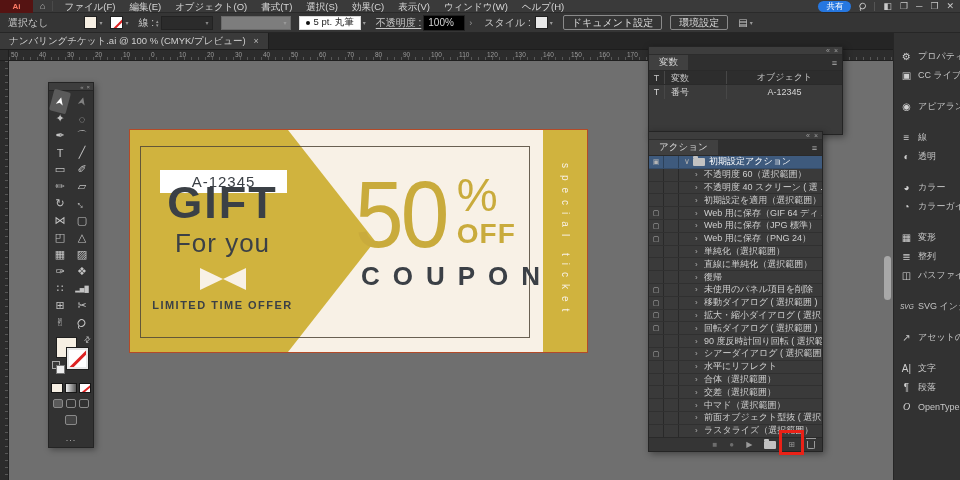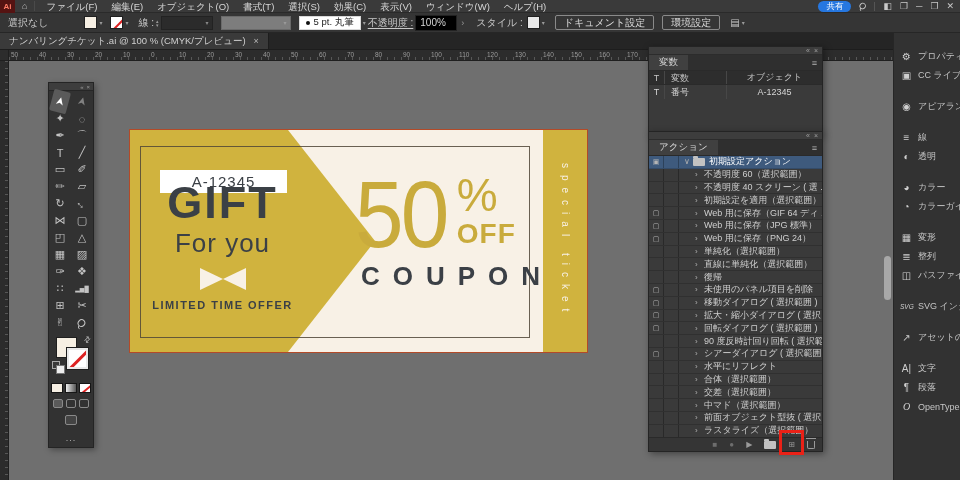--- a/index.html
+++ b/index.html
@@ -1,21 +1,21 @@
 <!DOCTYPE html>
 <html><head>
 <meta charset="utf-8">
 <style>
   *{margin:0;padding:0;box-sizing:border-box;font-family:"Liberation Sans","DejaVu Sans",sans-serif;}
   html,body{width:960px;height:480px;overflow:hidden;background:#6f6f6f;position:relative;}
   .abs{position:absolute;}
 
   
   .menubar{left:0;top:0;width:960px;height:13px;background:#3a3a3a;border-bottom:1px solid #2a2a2a;display:flex;align-items:center;z-index:6;}
-  .ai-logo{width:15px;height:13px;background:#551312;color:#ff7b66;font-size:8px;font-weight:bold;display:flex;align-items:center;justify-content:center;flex:none;}
+  .ai-logo{width:33px;height:13px;background:#551312;color:#ff7b66;font-size:8px;font-weight:bold;display:flex;align-items:center;justify-content:center;flex:none;}
   .home-ico{color:#c9c9c9;font-size:9px;padding:0 7px;border-right:1px solid #4a4a4a;}
   .menus{display:flex;gap:0;margin-left:4px;}
   .menu-item{color:#d6d6d6;font-size:9.5px;padding:0 7px;line-height:13px;white-space:nowrap;}
   .mb-right{margin-left:auto;display:flex;align-items:center;gap:8px;padding-right:6px;padding-left:12px;}
   .share-pill{background:#2677e0;color:#fff;font-size:8.5px;border-radius:7px;padding:0 8px;line-height:11px;}
   .mb-ico{color:#c9c9c9;font-size:9px;}
   .mb-div{width:1px;height:9px;background:#555;}
 
   
   .controlbar{left:0;top:13px;width:960px;height:20px;background:#353535;border-bottom:1px solid #262626;display:flex;align-items:center;font-size:10px;color:#c9c9c9;z-index:6;}
@@ -106,21 +106,21 @@
   .tb-dots{text-align:center;color:#b5b5b5;font-size:9px;letter-spacing:1px;margin-top:8px;}
 
   
   .panel{background:#3a3a3a;border:1px solid #242424;box-shadow:2px 2px 7px rgba(0,0,0,.4);z-index:5;}
   .p-strip{height:8px;background:#3d3d3d;border-bottom:1px solid #2c2c2c;display:flex;justify-content:flex-end;align-items:center;gap:4px;padding:0 4px;color:#9f9f9f;font-size:7px;line-height:7px;}
   .p-tabrow{height:16px;background:#2f2f2f;display:flex;align-items:stretch;border-bottom:1px solid #2a2a2a;}
   .p-tab{background:#404040;color:#d8d8d8;font-size:9.5px;display:flex;align-items:center;padding:0 10px;}
   .p-menu{margin-left:auto;color:#b5b5b5;font-size:9px;display:flex;align-items:center;padding-right:5px;}
 
   
-  .vars-panel{left:648px;top:46px;width:175px;height:89px;}
+  .vars-panel{left:648px;top:46px;width:195px;height:89px;}
   .ds-row{height:21px;display:flex;align-items:center;padding:0 5px;gap:4px;color:#c9c9c9;font-size:9px;}
   .camera{width:11px;height:8px;background:#b3b3b3;border-radius:1px;position:relative;flex:none;}
   .camera::after{content:"";position:absolute;left:3.5px;top:2px;width:4px;height:4px;border-radius:50%;background:#3a3a3a;}
   .ds-dd{background:#2b2b2b;border:1px solid #222;height:14px;display:flex;align-items:center;gap:5px;padding:0 4px;color:#ddd;}
   .ds-nav{color:#b9b9b9;font-size:7px;}
   .var-table{font-size:9px;color:#d5d5d5;}
   .vt-head{display:flex;background:#2d2d2d;height:14px;align-items:center;color:#c5c5c5;border-bottom:1px solid #2a2a2a;}
   .vt-row{display:flex;height:14px;align-items:center;}
   .vt-c1{width:16px;text-align:center;flex:none;border-right:1px solid #474747;align-self:stretch;line-height:14px;}
   .vt-c2{width:62px;padding-left:6px;flex:none;border-right:1px solid #474747;align-self:stretch;line-height:14px;}
@@ -194,21 +194,21 @@
       <span>▴</span>
       <span>▾</span>
     </span>
   <span class="dd-dark">▾</span>
   <span class="dd-gray">▾</span>
   <span class="brush-box">
     <span class="brush-dot"></span>
     <span>5 pt. 丸筆</span>
   </span>
   <span class="chev">▾</span>
-  <span class="cb-label underl" style="">不透明度 :</span>
+  <span class="cb-label underl" style="margin-left:8px;">不透明度 :</span>
   <span class="opacity-val">100%</span>
   <span class="chev" style="font-size:9px;">›</span>
   <span class="cb-label" style="margin-left:10px;">スタイル :</span>
   <span class="sw fill" style="margin-left:4px;background:#e8e8e8;"></span>
   <span class="chev">▾</span>
   <span class="cb-btn">ドキュメント設定</span>
   <span class="cb-btn">環境設定</span>
   <span class="mb-ico" style="margin-left:10px;font-size:10px;">▤</span>
   <span class="chev">▾</span>
 </div>

